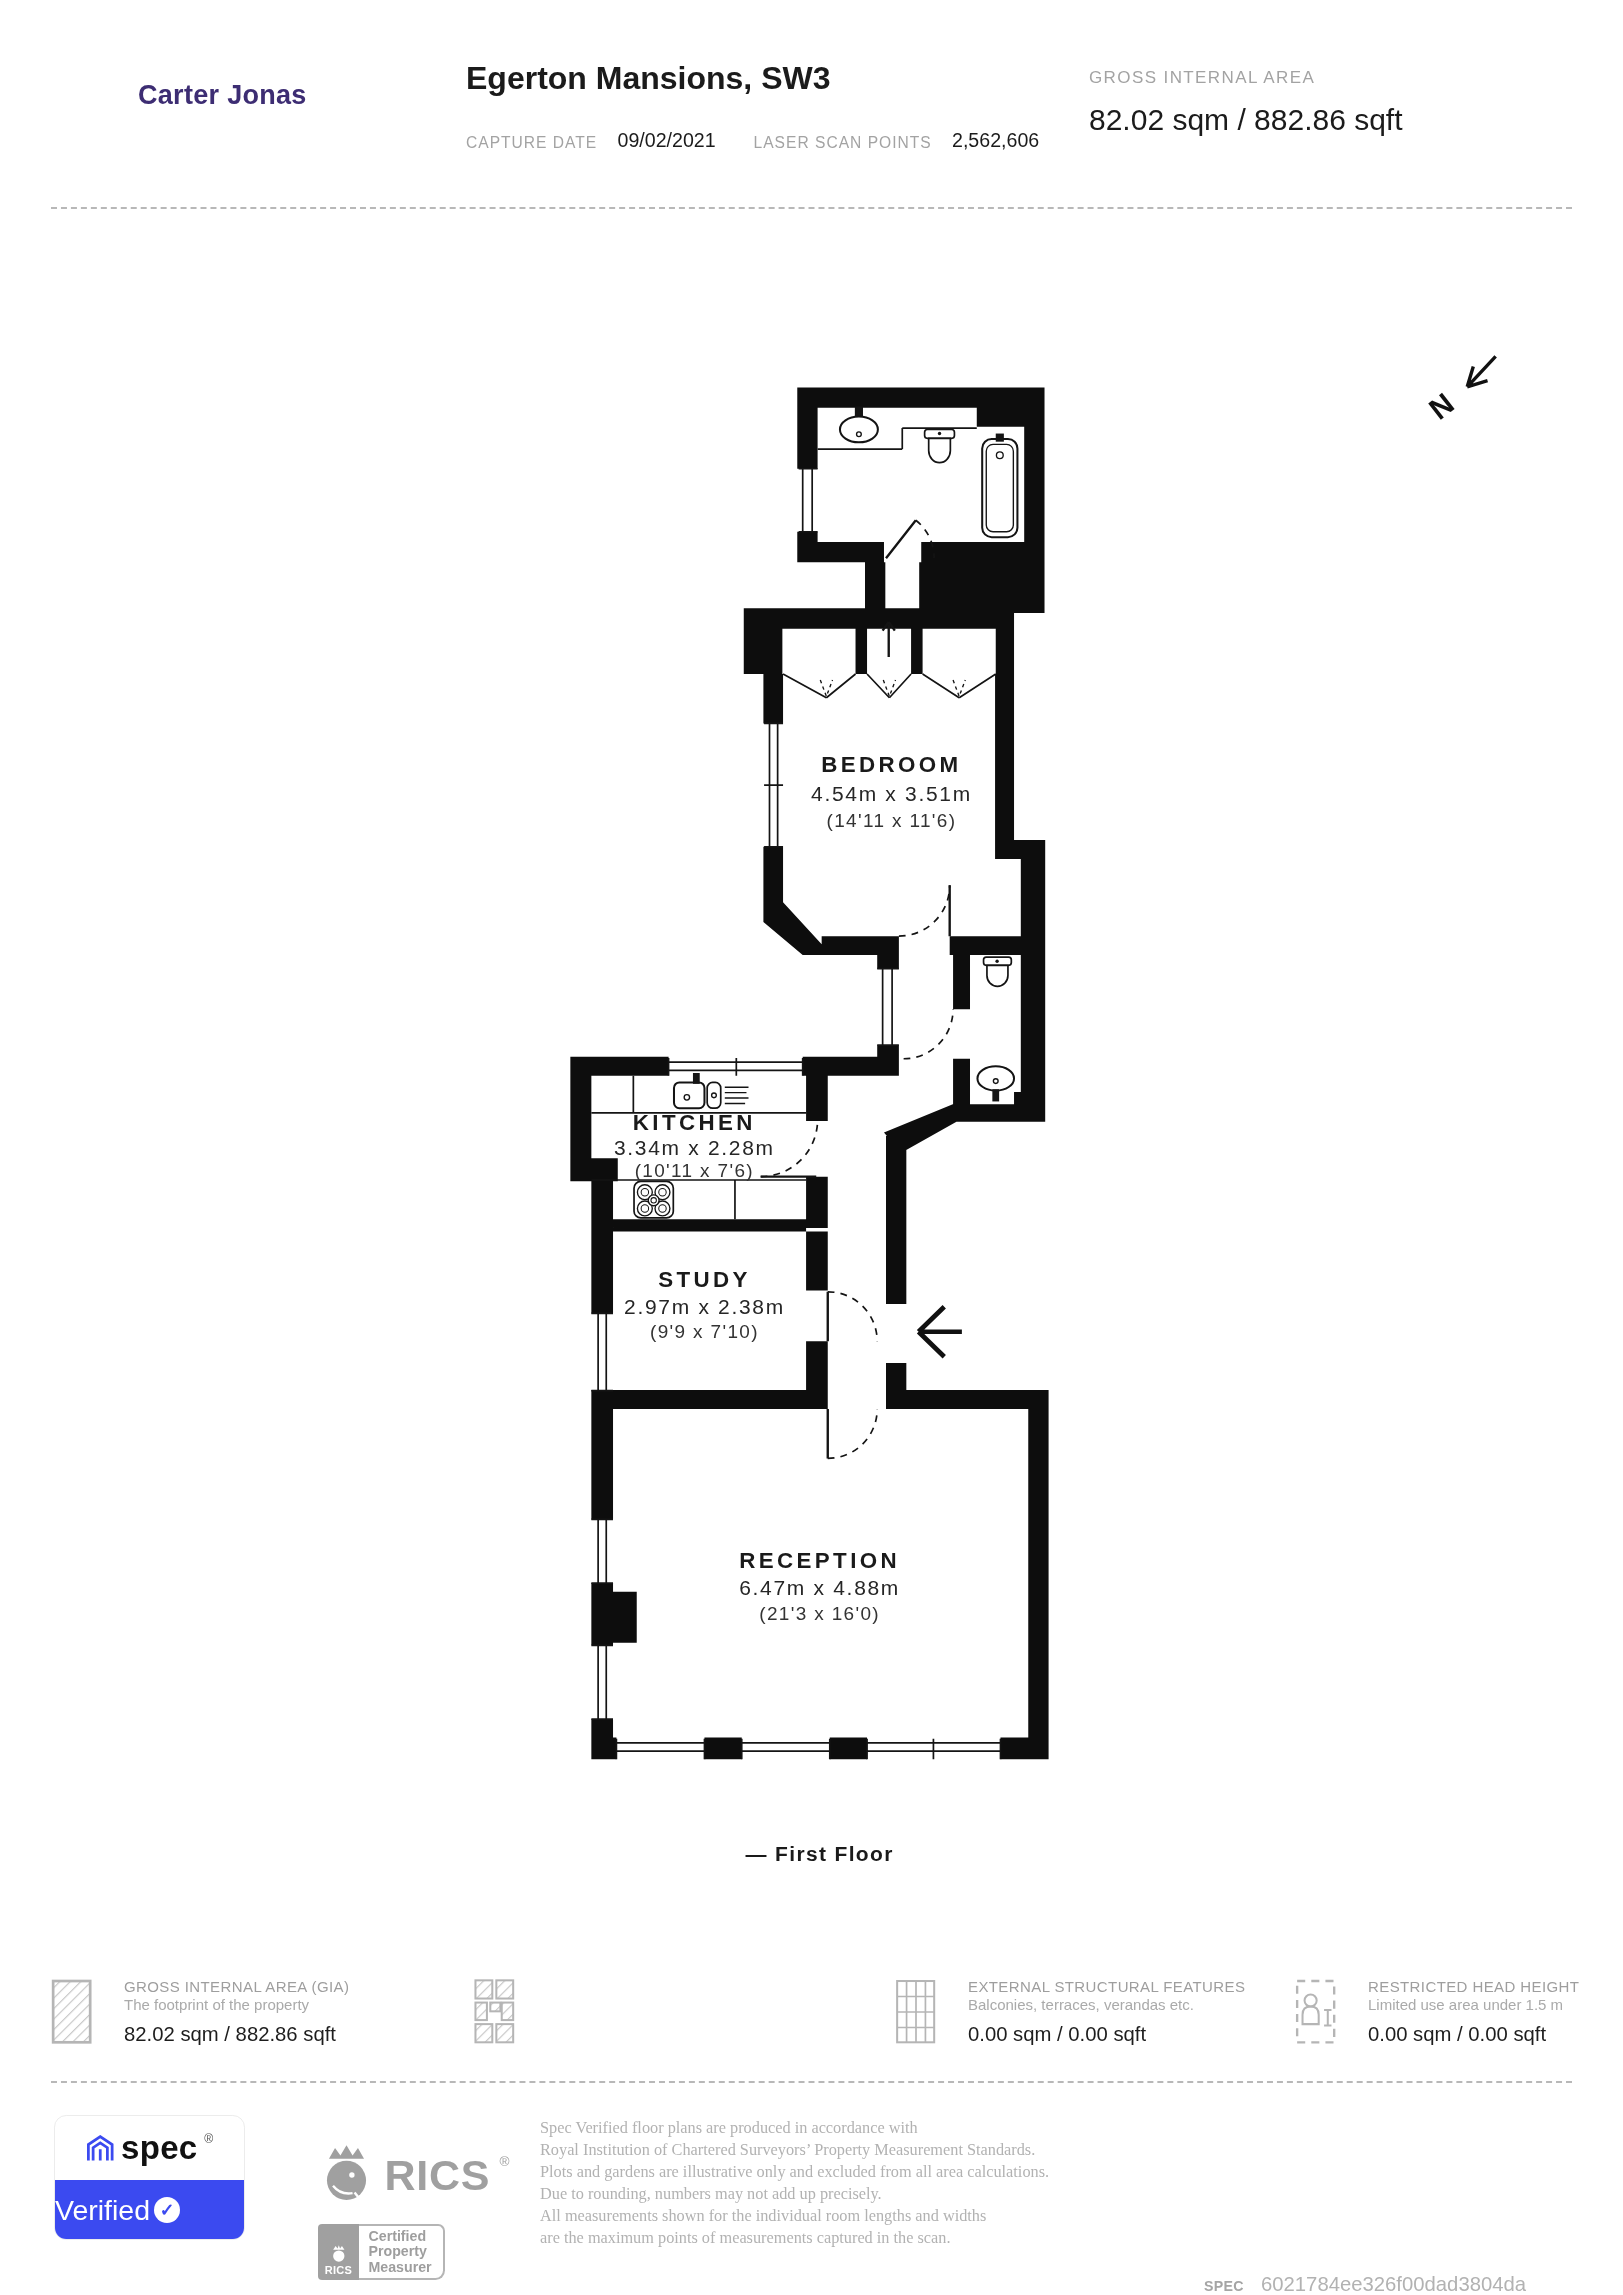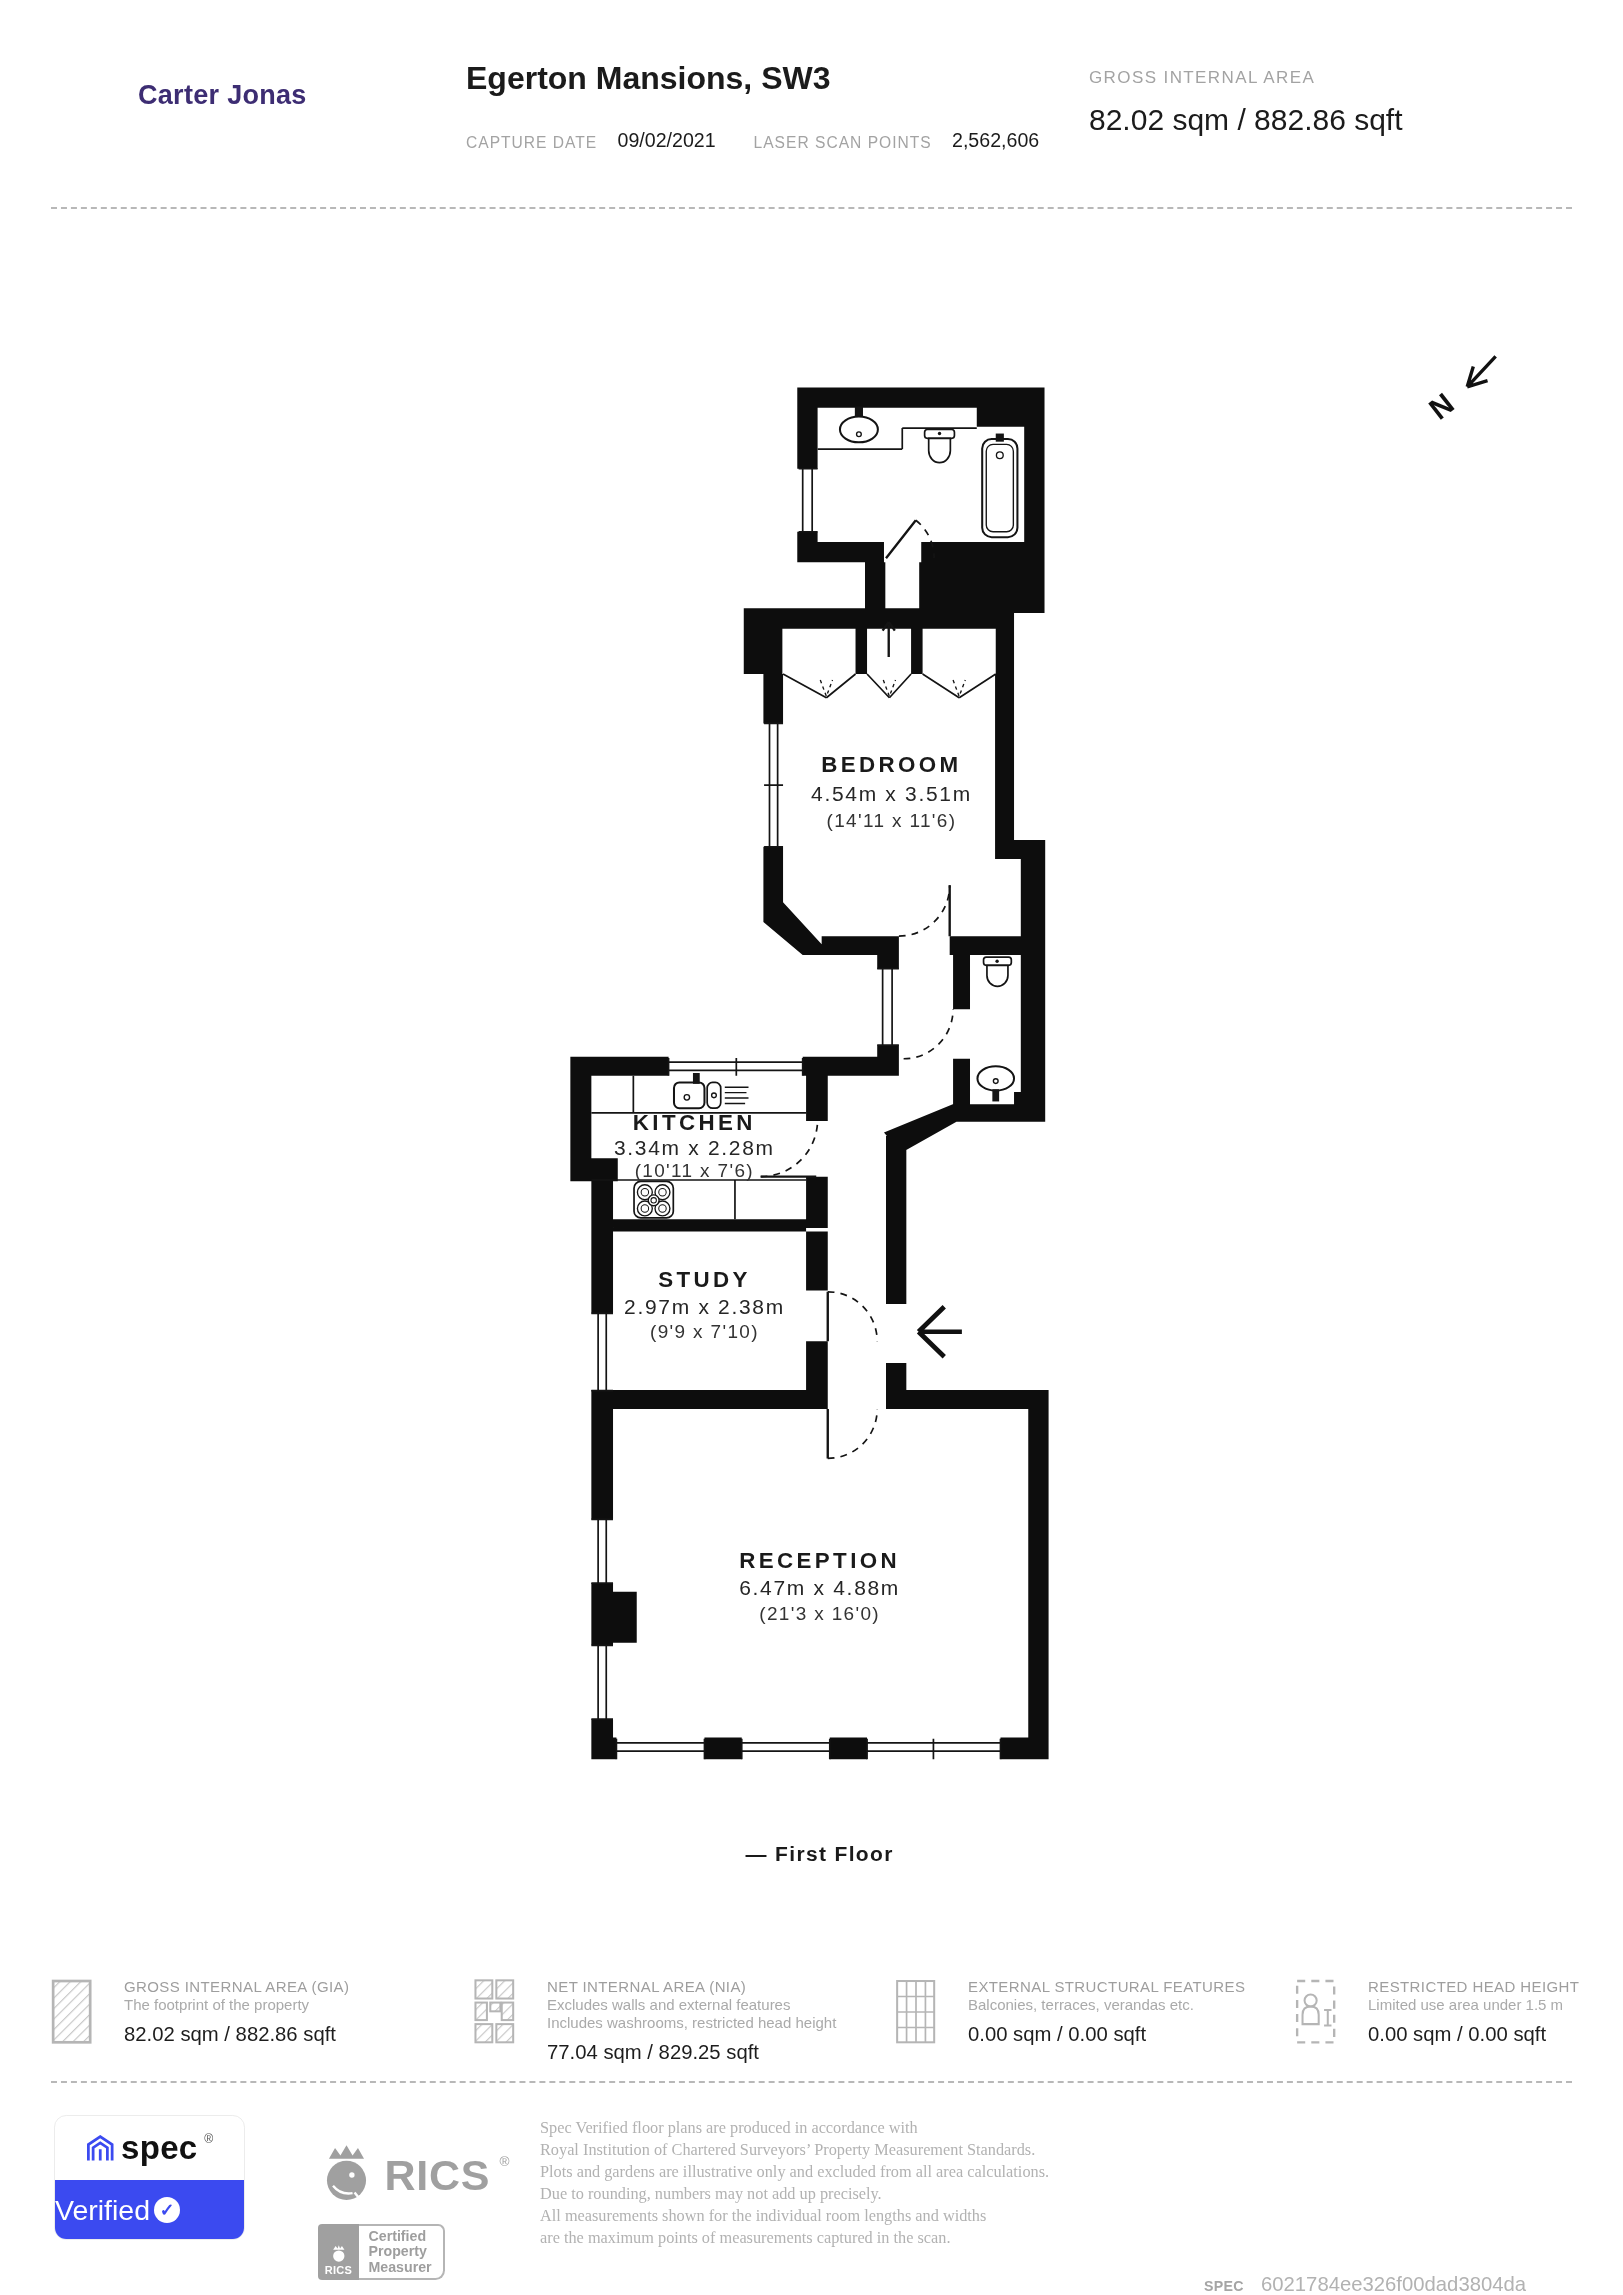--- a/index.html
+++ b/index.html
@@ -249,26 +249,20 @@
       <g fill="url(#h2)" stroke="#b5b5b5" stroke-width="3">
         <rect x="2" y="2" width="25" height="27"></rect>
           <rect x="33" y="2" width="25" height="27"></rect>
         <rect x="2" y="35" width="17" height="26"></rect>
           <rect x="24" y="35" width="15" height="13"></rect>
         <rect x="41" y="35" width="17" height="26"></rect>
         <rect x="2" y="67" width="25" height="27"></rect>
           <rect x="33" y="67" width="25" height="27"></rect>
       </g>
     </svg>
-    <div class="leg-text">
-      <div class="leg-title">NET INTERNAL AREA (NIA)</div>
-      <div class="leg-sub">Excludes walls and external features</div>
-      <div class="leg-sub">Includes washrooms, restricted head height</div>
-      <div class="leg-val">77.04 sqm / 829.25 sqft</div>
-    </div>
   </div>
 
   <div class="abs leg-col" style="left:895px;width:379px;">
     <svg class="leg-icon" width="42" height="66" viewBox="0 0 62 98">
       <g stroke="#b5b5b5" stroke-width="3" fill="none">
         <rect x="3" y="3" width="55" height="91"></rect>
         <path d="M17,3V94 M31,3V94 M45,3V94 M3,26H58 M3,49H58 M3,72H58" stroke-width="2.5"></path>
       </g>
     </svg>
     <div class="leg-text">

